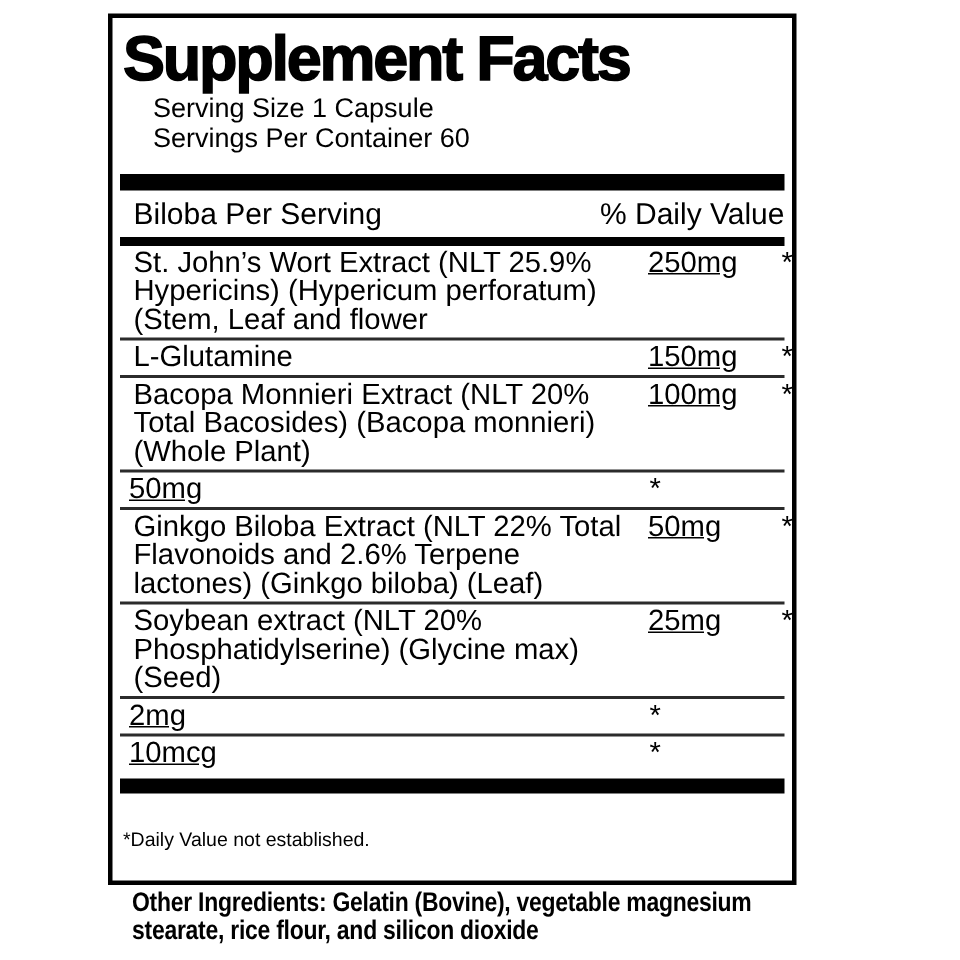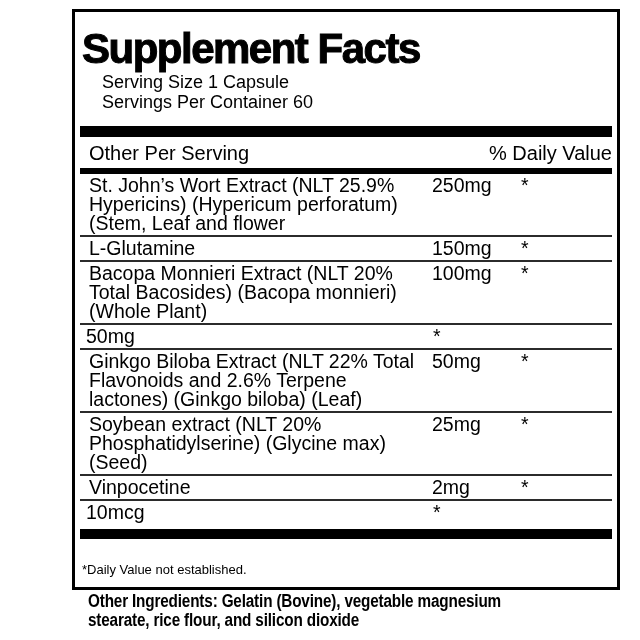--- a/index.html
+++ b/index.html
@@ -4,44 +4,44 @@
 <style>
   html,body{margin:0;padding:0;}
   body{
     width:640px;height:640px;position:relative;
     background:var(--color-background,#fff);
     font-family:"Liberation Sans","DejaVu Sans",sans-serif;
     color:var(--color-ink,#000);
     -webkit-font-smoothing:antialiased;
   }
   .label-box{
-    position:absolute;left:72px;top:9px;width:548px;height:581px;
+    position:absolute;left:72px;top:9px;width:459px;height:581px;
     box-sizing:border-box;border:3px solid var(--color-ink,#000);
-    padding:13px 5px;background:#fff;overflow:hidden;
+    padding:3px 5px;background:#fff;overflow:hidden;
   }
   .title{
     margin:2px 0 0 2px;font-size:42px;line-height:43px;font-weight:bold;
     letter-spacing:-1.5px;-webkit-text-stroke:1px var(--color-ink,#000);
   }
   .serving{margin:2px 0 14px 22px;font-size:18px;line-height:20px;}
   .bar{background:var(--color-ink,#000);width:100%;}
   .bar-top{height:11px;margin-top:8px;}
   .bar-mid{height:6px;}
   .bar-bottom{height:10px;margin-top:5px;}
   .head-row{
     display:grid;grid-template-columns:1fr auto;align-items:end;
     font-size:20px;line-height:24px;padding:4px 0 3px;
   }
   .head-left{padding-left:9px;}
   .head-right{text-align:left;}
   .rows{font-size:19.5px;line-height:19px;}
   .row{display:grid;grid-template-columns:346px 88px auto;padding:2px 0;}
   .row + .row{border-top:2px solid var(--color-divider,#2b2b2b);}
   .nm{padding-left:9px;}
-  .amt{padding-left:6px;}
+  .amt{padding-left:6px;text-decoration:underline;}
   .dv{padding-left:7px;}
   .footnote{margin-top:20px;padding-left:2px;font-size:13px;line-height:21px;}
   .other{
     position:absolute;left:88px;top:592px;width:525px;
     font-size:18px;line-height:19px;font-weight:bold;letter-spacing:-0.2px;
     transform:scaleX(0.85);transform-origin:0 0;
   }
 </style>
 </head>
 <body>
@@ -50,21 +50,21 @@
   <h1 class="title">Supplement Facts</h1>
 
   <div class="serving">
     <div>Serving Size 1 Capsule</div>
     <div>Servings Per Container 60</div>
   </div>
 
   <div class="bar bar-top"></div>
 
   <div class="head-row">
-    <div class="head-left">Other Per Serving</div>
+    <div class="head-left">Biloba Per Serving</div>
     <div class="head-right">% Daily Value</div>
   </div>
 
   <div class="bar bar-mid"></div>
 
   <div class="rows">
     <div class="row">
       <div class="nm">St. John’s Wort Extract (NLT 25.9% Hypericins) (Hypericum perforatum) (Stem, Leaf and flower</div>
       <div class="amt">250mg</div>
       <div class="dv">*</div>
@@ -87,21 +87,20 @@
       <div class="nm">Ginkgo Biloba Extract (NLT 22% Total Flavonoids and 2.6% Terpene lactones) (Ginkgo biloba) (Leaf)</div>
       <div class="amt">50mg</div>
       <div class="dv">*</div>
     </div>
     <div class="row">
       <div class="nm">Soybean extract (NLT 20% Phosphatidylserine) (Glycine max) (Seed)</div>
       <div class="amt">25mg</div>
       <div class="dv">*</div>
     </div>
     <div class="row">
-      <div class="nm">Vinpocetine</div>
       <div class="amt">2mg</div>
       <div class="dv">*</div>
     </div>
     <div class="row">
       <div class="amt">10mcg</div>
       <div class="dv">*</div>
     </div>
   </div>
 
   <div class="bar bar-bottom"></div>

